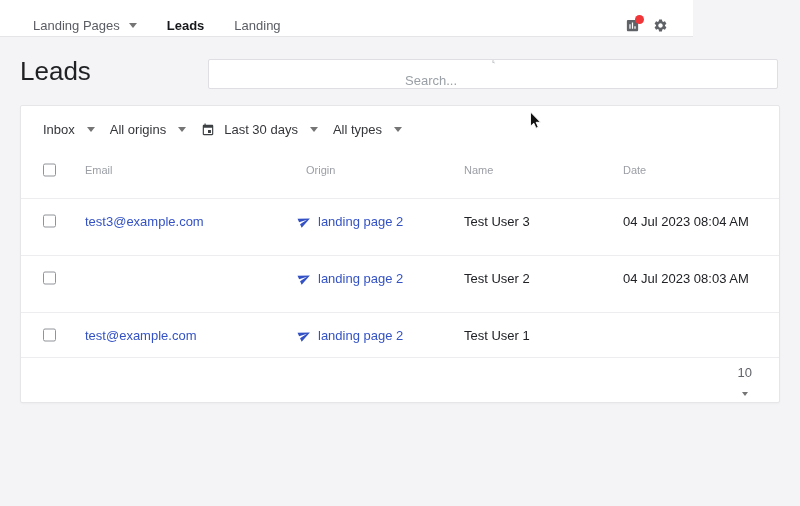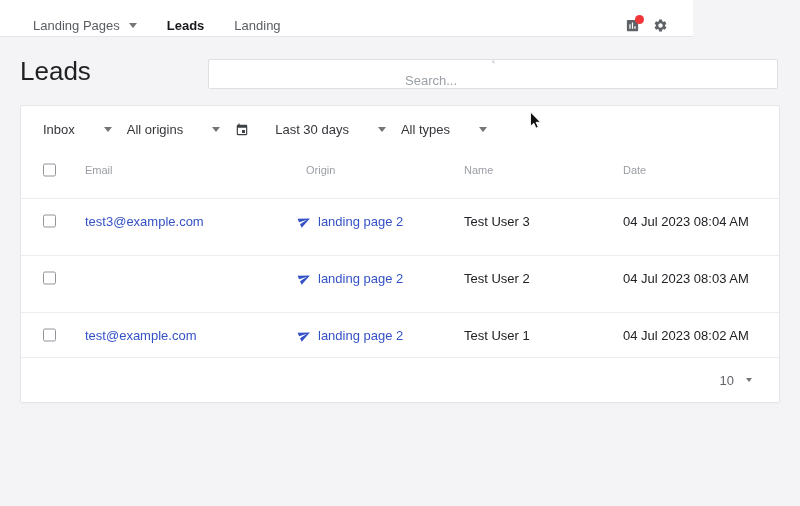--- a/index.html
+++ b/index.html
@@ -58,21 +58,21 @@
   }
   .searchbox input::placeholder{color:var(--muted);}
   
   .card{
     position:absolute;left:20px;top:105px;width:760px;
     background:#fff;border:1px solid #e6e6e9;border-radius:2px;
     box-shadow:0 1px 2px rgba(0,0,0,0.03);
   }
   .filter-bar{height:47px;display:flex;align-items:center;padding-left:22px;gap:15px;}
   .filter-item{
-    display:flex;align-items:center;gap:29px;background:none;border:none;
+    display:flex;align-items:center;gap:12px;background:none;border:none;
     font-family:inherit;font-size:13px;color:#35363a;cursor:default;white-space:nowrap;
   }
   .filter-item .cal{margin-right:-3px;}
   .thead{position:relative;height:33px;}
   .col-label{
     position:absolute;top:50%;transform:translateY(-50%);
     font-size:11px;color:#9b9ea5;white-space:nowrap;
   }
   .row{position:relative;height:45px;border-top:1px solid var(--line);margin-top:12px;}
   .cell{
@@ -88,21 +88,21 @@
   .c-name{left:443px;}
   .c-date{left:602px;}
   .link{color:var(--blue);text-decoration:none;cursor:pointer;}
   .pos-email{left:64px;} .pos-origin{left:285px;} .pos-name{left:443px;} .pos-date{left:602px;}
   .tfoot{
     height:45px;border-top:1px solid var(--line);
     display:flex;align-items:center;justify-content:flex-end;padding-right:27px;
   }
   .page-size{
     display:flex;align-items:center;gap:12px;background:none;border:none;
-    font-family:inherit;font-size:13px;color:#616369;cursor:default;
+    font-family:inherit;font-size:13px;color:#616369;cursor:default;flex-direction:column;
   }
   .page-size .caret{border-left-width:3.5px;border-right-width:3.5px;border-top-width:4.5px;}
   
   .cursor{position:absolute;left:529px;top:111px;pointer-events:none;}
 </style>
 </head>
 <body>
 
 <div class="topbar">
   <div class="nav">
@@ -201,21 +201,20 @@
   <div class="row">
     <span class="checkbox"></span>
     <a class="cell c-email link">test@example.com</a>
     <a class="cell c-origin link">
       <svg width="13" height="13" viewBox="0 0 24 24" fill="#3452c5" style="transform:rotate(-25deg)">
         <path d="M2.01 21L23 12 2.01 3 2 10l15 2-15 2z"></path>
       </svg>
       <span>landing page 2</span>
     </a>
     <span class="cell c-name">Test User 1</span>
-    <span class="cell c-date">04 Jul 2023 08:02 AM</span>
   </div>
 
   <div class="tfoot">
     <button class="page-size">
       <span>10</span>
       <span class="caret"></span>
     </button>
   </div>
 
 </div>

